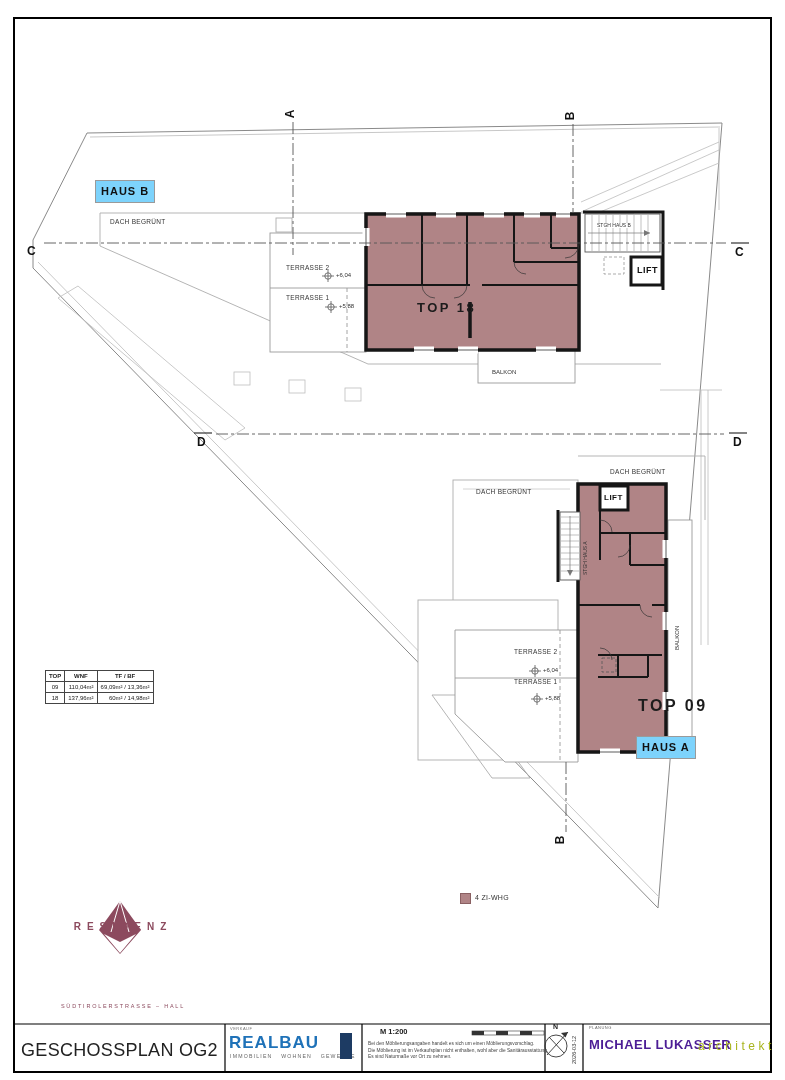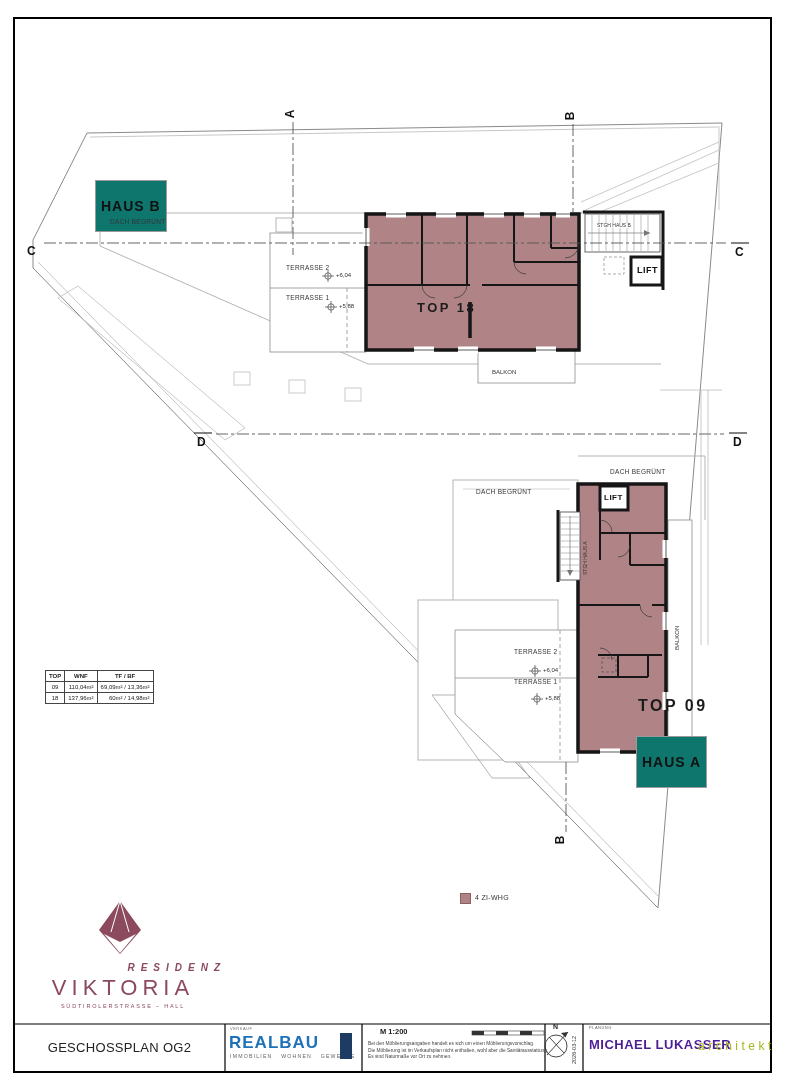--- a/index.html
+++ b/index.html
@@ -6,36 +6,36 @@
   #canvas{position:relative;width:785px;height:1080px;background:#ffffff;
           font-family:"Liberation Sans",sans-serif;color:#222;overflow:hidden;margin:0 auto;}
   #linework{position:absolute;left:0;top:0;}
   .lbl{position:absolute;white-space:nowrap;line-height:1;}
   .t65{font-size:6.5px;color:#333;letter-spacing:.3px;}
   .t6{font-size:6px;color:#333;}
   .t5{font-size:5px;color:#333;background:#fff;padding:0 1px;}
   .lvl{font-size:6px;color:#333;}
   .unitname{font-size:13px;font-weight:700;letter-spacing:2.5px;color:#1c1c1c;}
   .liftlbl{font-size:9px;font-weight:700;color:#111;letter-spacing:.5px;}
-  .hausbox{border:1px solid #9a9a9a;background:#0f766e;padding:18px 5px;font-size:14px;
+  .hausbox{border:1px solid #9a9a9a;background:#7dd3fc;padding:5px 5px;font-size:11px;
            font-weight:600;letter-spacing:1px;color:#111;}
   .seclet{font-size:12px;font-weight:700;color:#111;}
   .rot{transform:rotate(-90deg);transform-origin:center center;}
   .vtext{transform-origin:0 0;transform:rotate(-90deg);}
   .swatch{position:absolute;width:9px;height:9px;background:#b08486;border:1px solid #8a6062;}
   .legendlbl{font-size:7px;color:#333;letter-spacing:.3px;}
   table.areas{position:absolute;left:45px;top:670px;border-collapse:collapse;background:#fff;}
   table.areas th,table.areas td{border:1px solid #444;font-size:6px;line-height:1;
       padding:2px 3px;color:#222;}
   table.areas th{font-weight:600;text-align:center;}
   td.c{text-align:center;} td.r{text-align:right;}
   .logo-res{font-size:10px;letter-spacing:6px;color:#8c4a5e;font-weight:600;}
   .logo-vik{font-size:22px;letter-spacing:5px;color:#8c4a5e;font-weight:400;}
   .logo-addr{font-size:5.5px;letter-spacing:1.8px;color:#8c4a5e;}
-  .f-title{font-size:13px;color:#222;letter-spacing:.3px;}
+  .f-title{font-size:18px;color:#222;letter-spacing:.3px;}
   .f-verkauf{font-size:4px;color:#777;letter-spacing:.5px;}
   .f-realbau{font-size:17px;font-weight:800;color:#1f72b8;letter-spacing:1px;}
   .f-tagline{font-size:5.2px;color:#666;letter-spacing:1.2px;word-spacing:6px;}
   .f-box{position:absolute;width:12px;height:26px;background:#1d3b63;}
   .f-scale{font-size:7.5px;font-weight:600;color:#222;}
   .f-note{font-size:4.8px;color:#444;line-height:6.6px;}
   .f-planung{font-size:4px;color:#666;letter-spacing:.5px;}
   .f-arch{font-size:13px;font-weight:700;color:#4c1d95;letter-spacing:.5px;}
   .f-archi{font-size:12px;color:#a8b41c;letter-spacing:3.5px;}
   .f-date{font-size:5.5px;color:#333;}
@@ -316,22 +316,21 @@
     <td class="c">18</td>
     <td class="r">137,96m²</td>
     <td class="r">60m² / 14,98m²</td>
   </tr>
 </tbody>
     </table>
 
 <span class="swatch" style="left:460px;top:893px;"></span>
 <div class="lbl legendlbl" style="left:475px;top:894px;">4 ZI-WHG</div>
 
-<div class="lbl logo-res" style="left:20px;top:963px;width:206px;text-align:right;font-style:italic;">RESIDENZ</div>
-<div class="lbl logo-vik" style="left:20px;top:977px;width:206px;text-align:center;">VIKTORIA</div>
+<div class="lbl logo-res" style="left:20px;top:922px;width:206px;text-align:center;">RESIDENZ</div>
 <div class="lbl logo-addr" style="left:20px;top:1004px;width:206px;text-align:center;">SÜDTIROLERSTRASSE – HALL</div>
 
 <div class="lbl f-title" style="left:14px;top:1041px;width:211px;text-align:center;">GESCHOSSPLAN OG2</div>
 <div class="lbl f-verkauf" style="left:230px;top:1027px;">VERKAUF</div>
 <div class="lbl f-realbau" style="left:229px;top:1034px;">REALBAU</div>
 <div class="lbl f-tagline" style="left:230px;top:1054px;">IMMOBILIEN WOHNEN GEWERBE</div>
 <div class="f-box" style="left:340px;top:1033px;"></div>
 <div class="lbl f-scale" style="left:380px;top:1028px;">M 1:200</div>
 <div class="lbl f-note" style="left:368px;top:1041px;">
   <div>Bei den Möblierungsangaben handelt es sich um einen Möblierungsvorschlag.</div>

